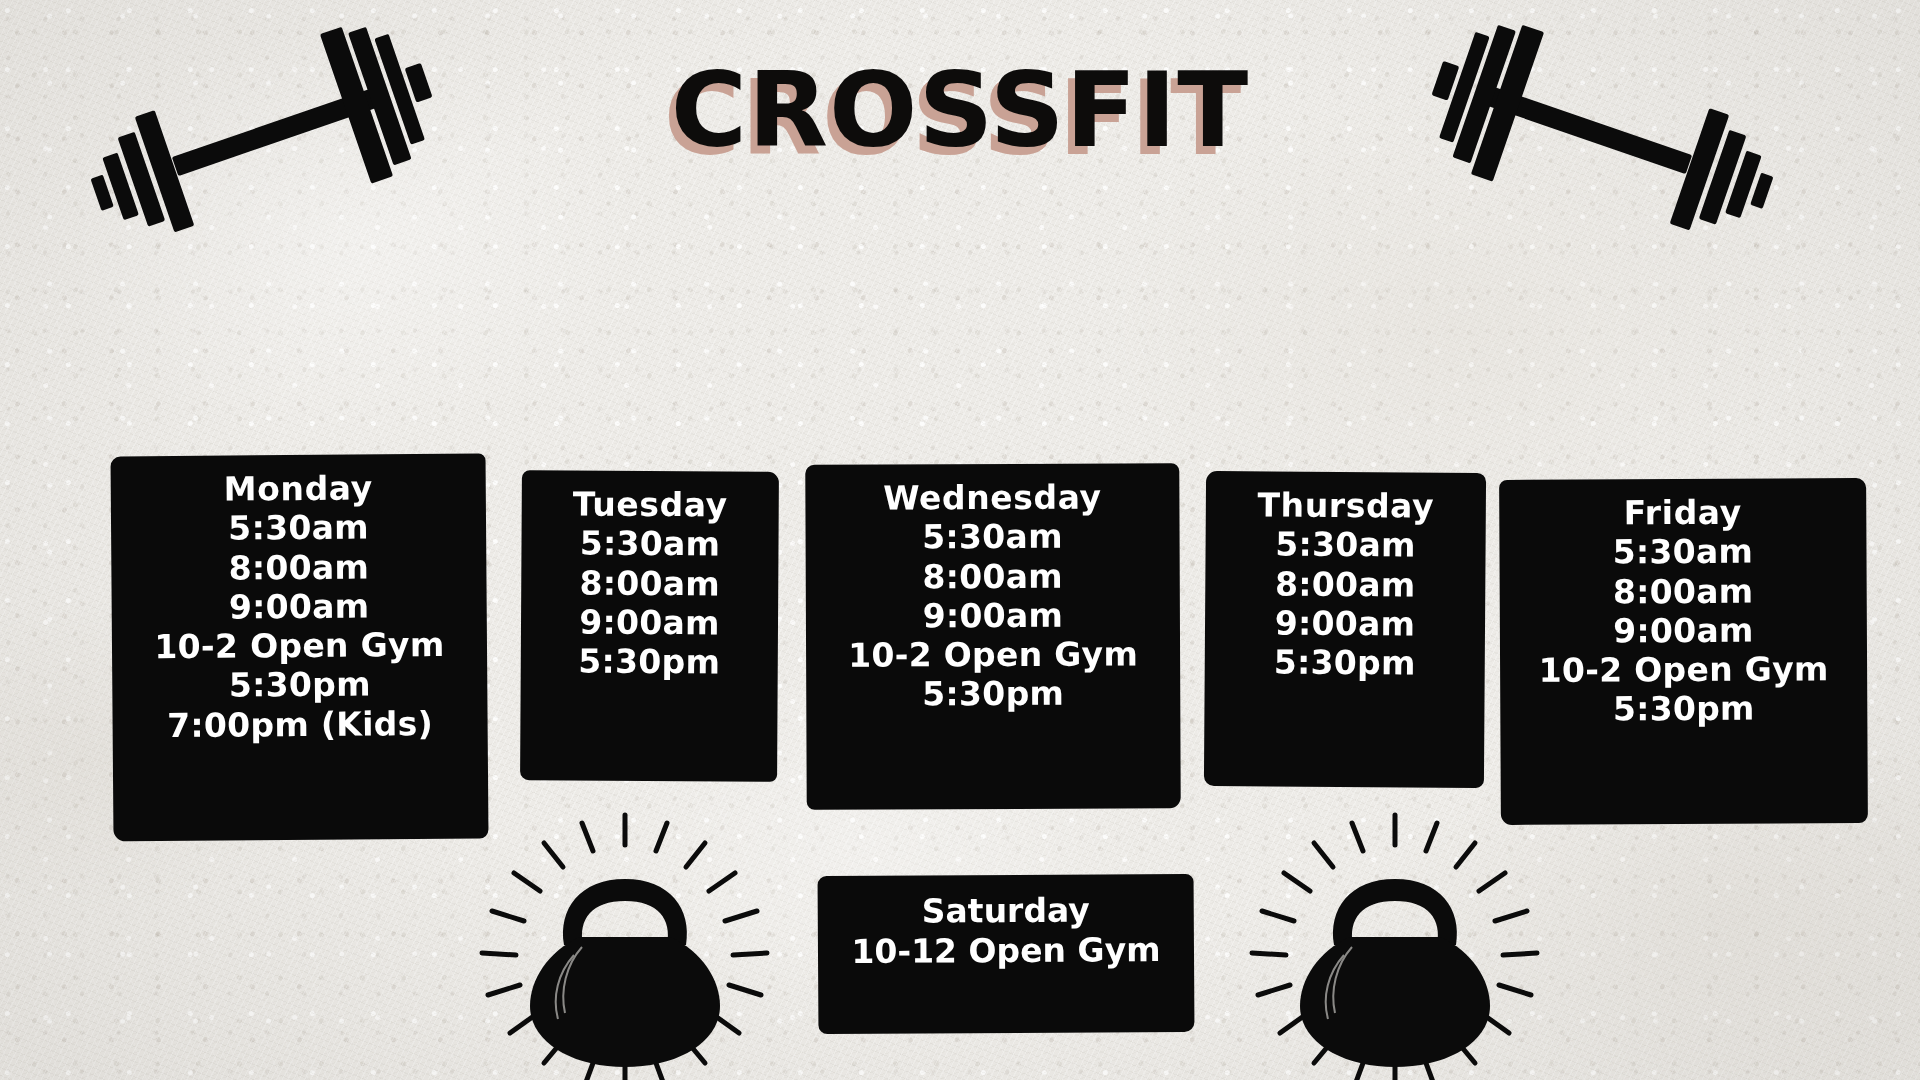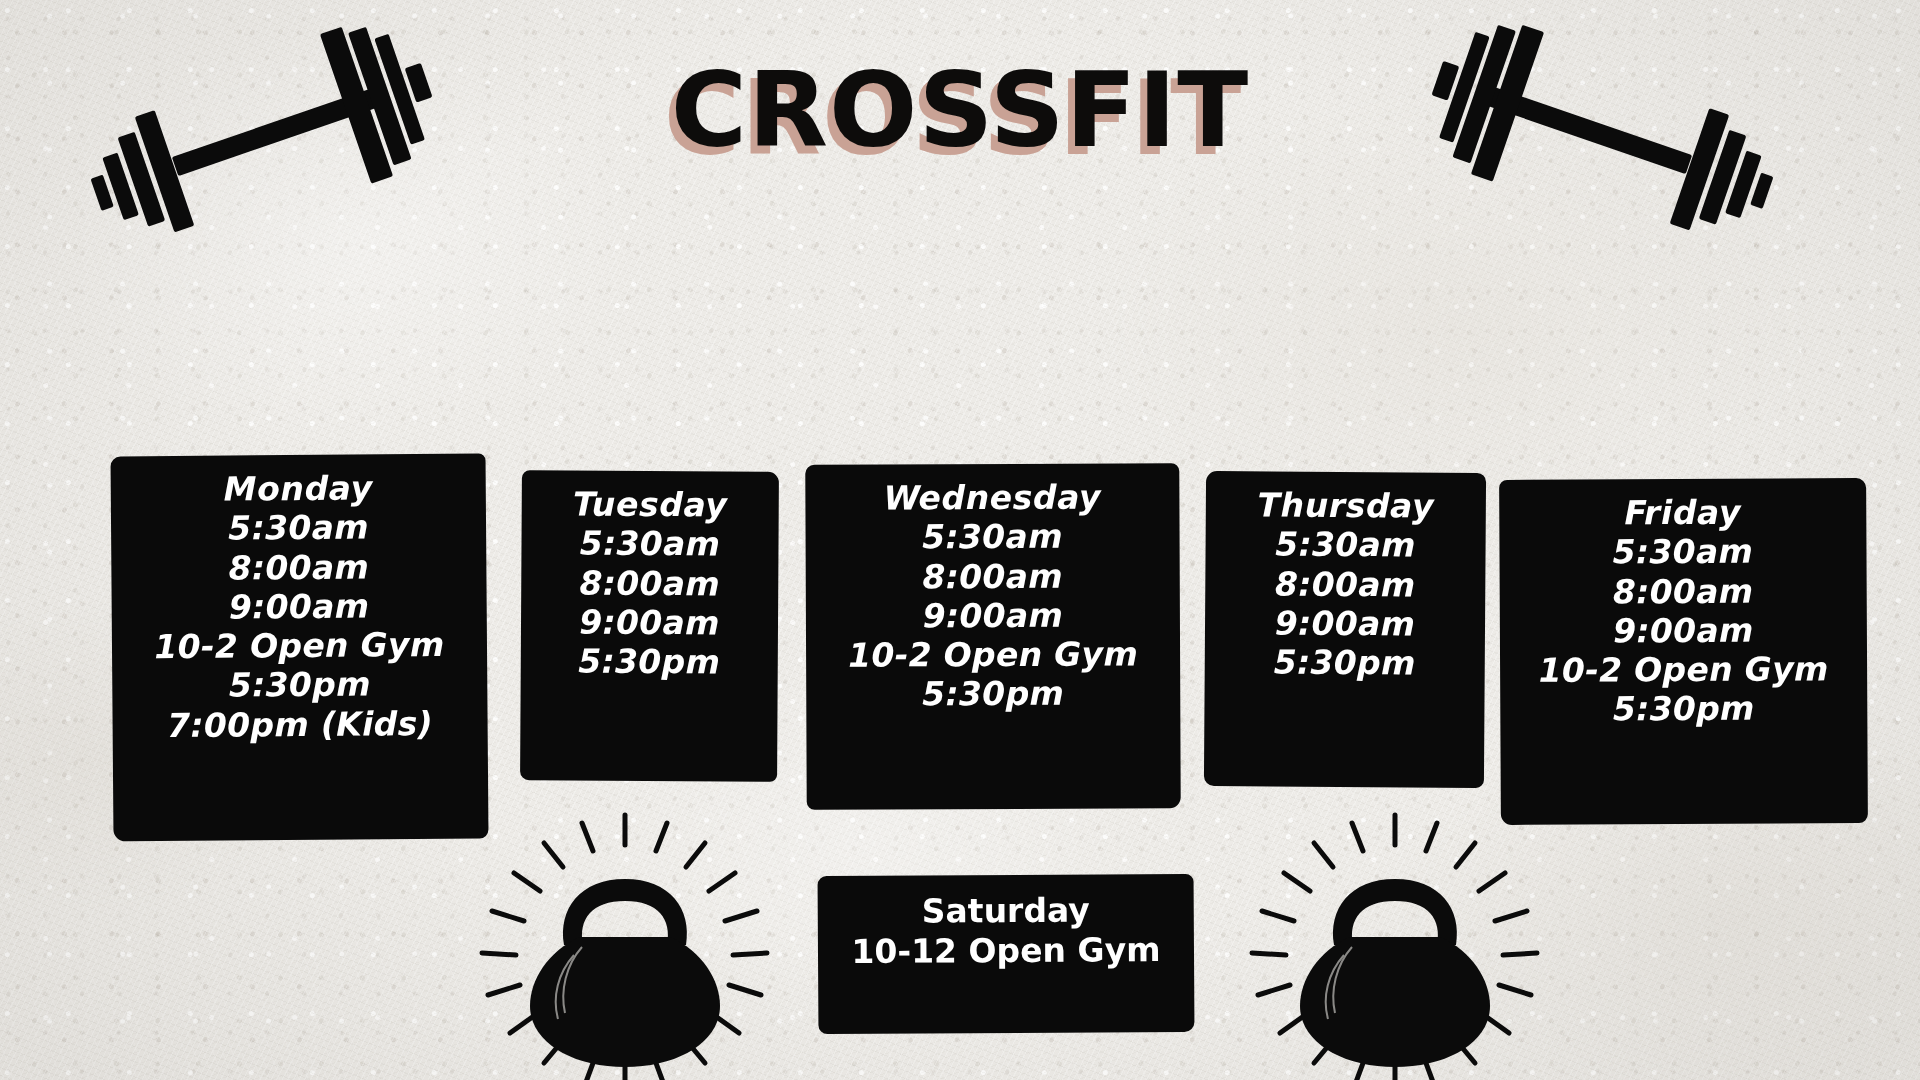--- a/index.html
+++ b/index.html
@@ -92,21 +92,20 @@
   .barbell svg { display: block; }
 
   
   .cards-row {
     position: absolute;
     left: 0;
     top: 455px;
     width: 1920px;
     height: 400px;
     z-index: 5;
-    font-style: italic;
   }
 
   .day-card {
     position: absolute;
     background: #0a0a0a;
     color: #ffffff;
     text-align: center;
     box-sizing: border-box;
     padding: 14px 10px 16px 10px;
     font-family: "DejaVu Sans", sans-serif;

